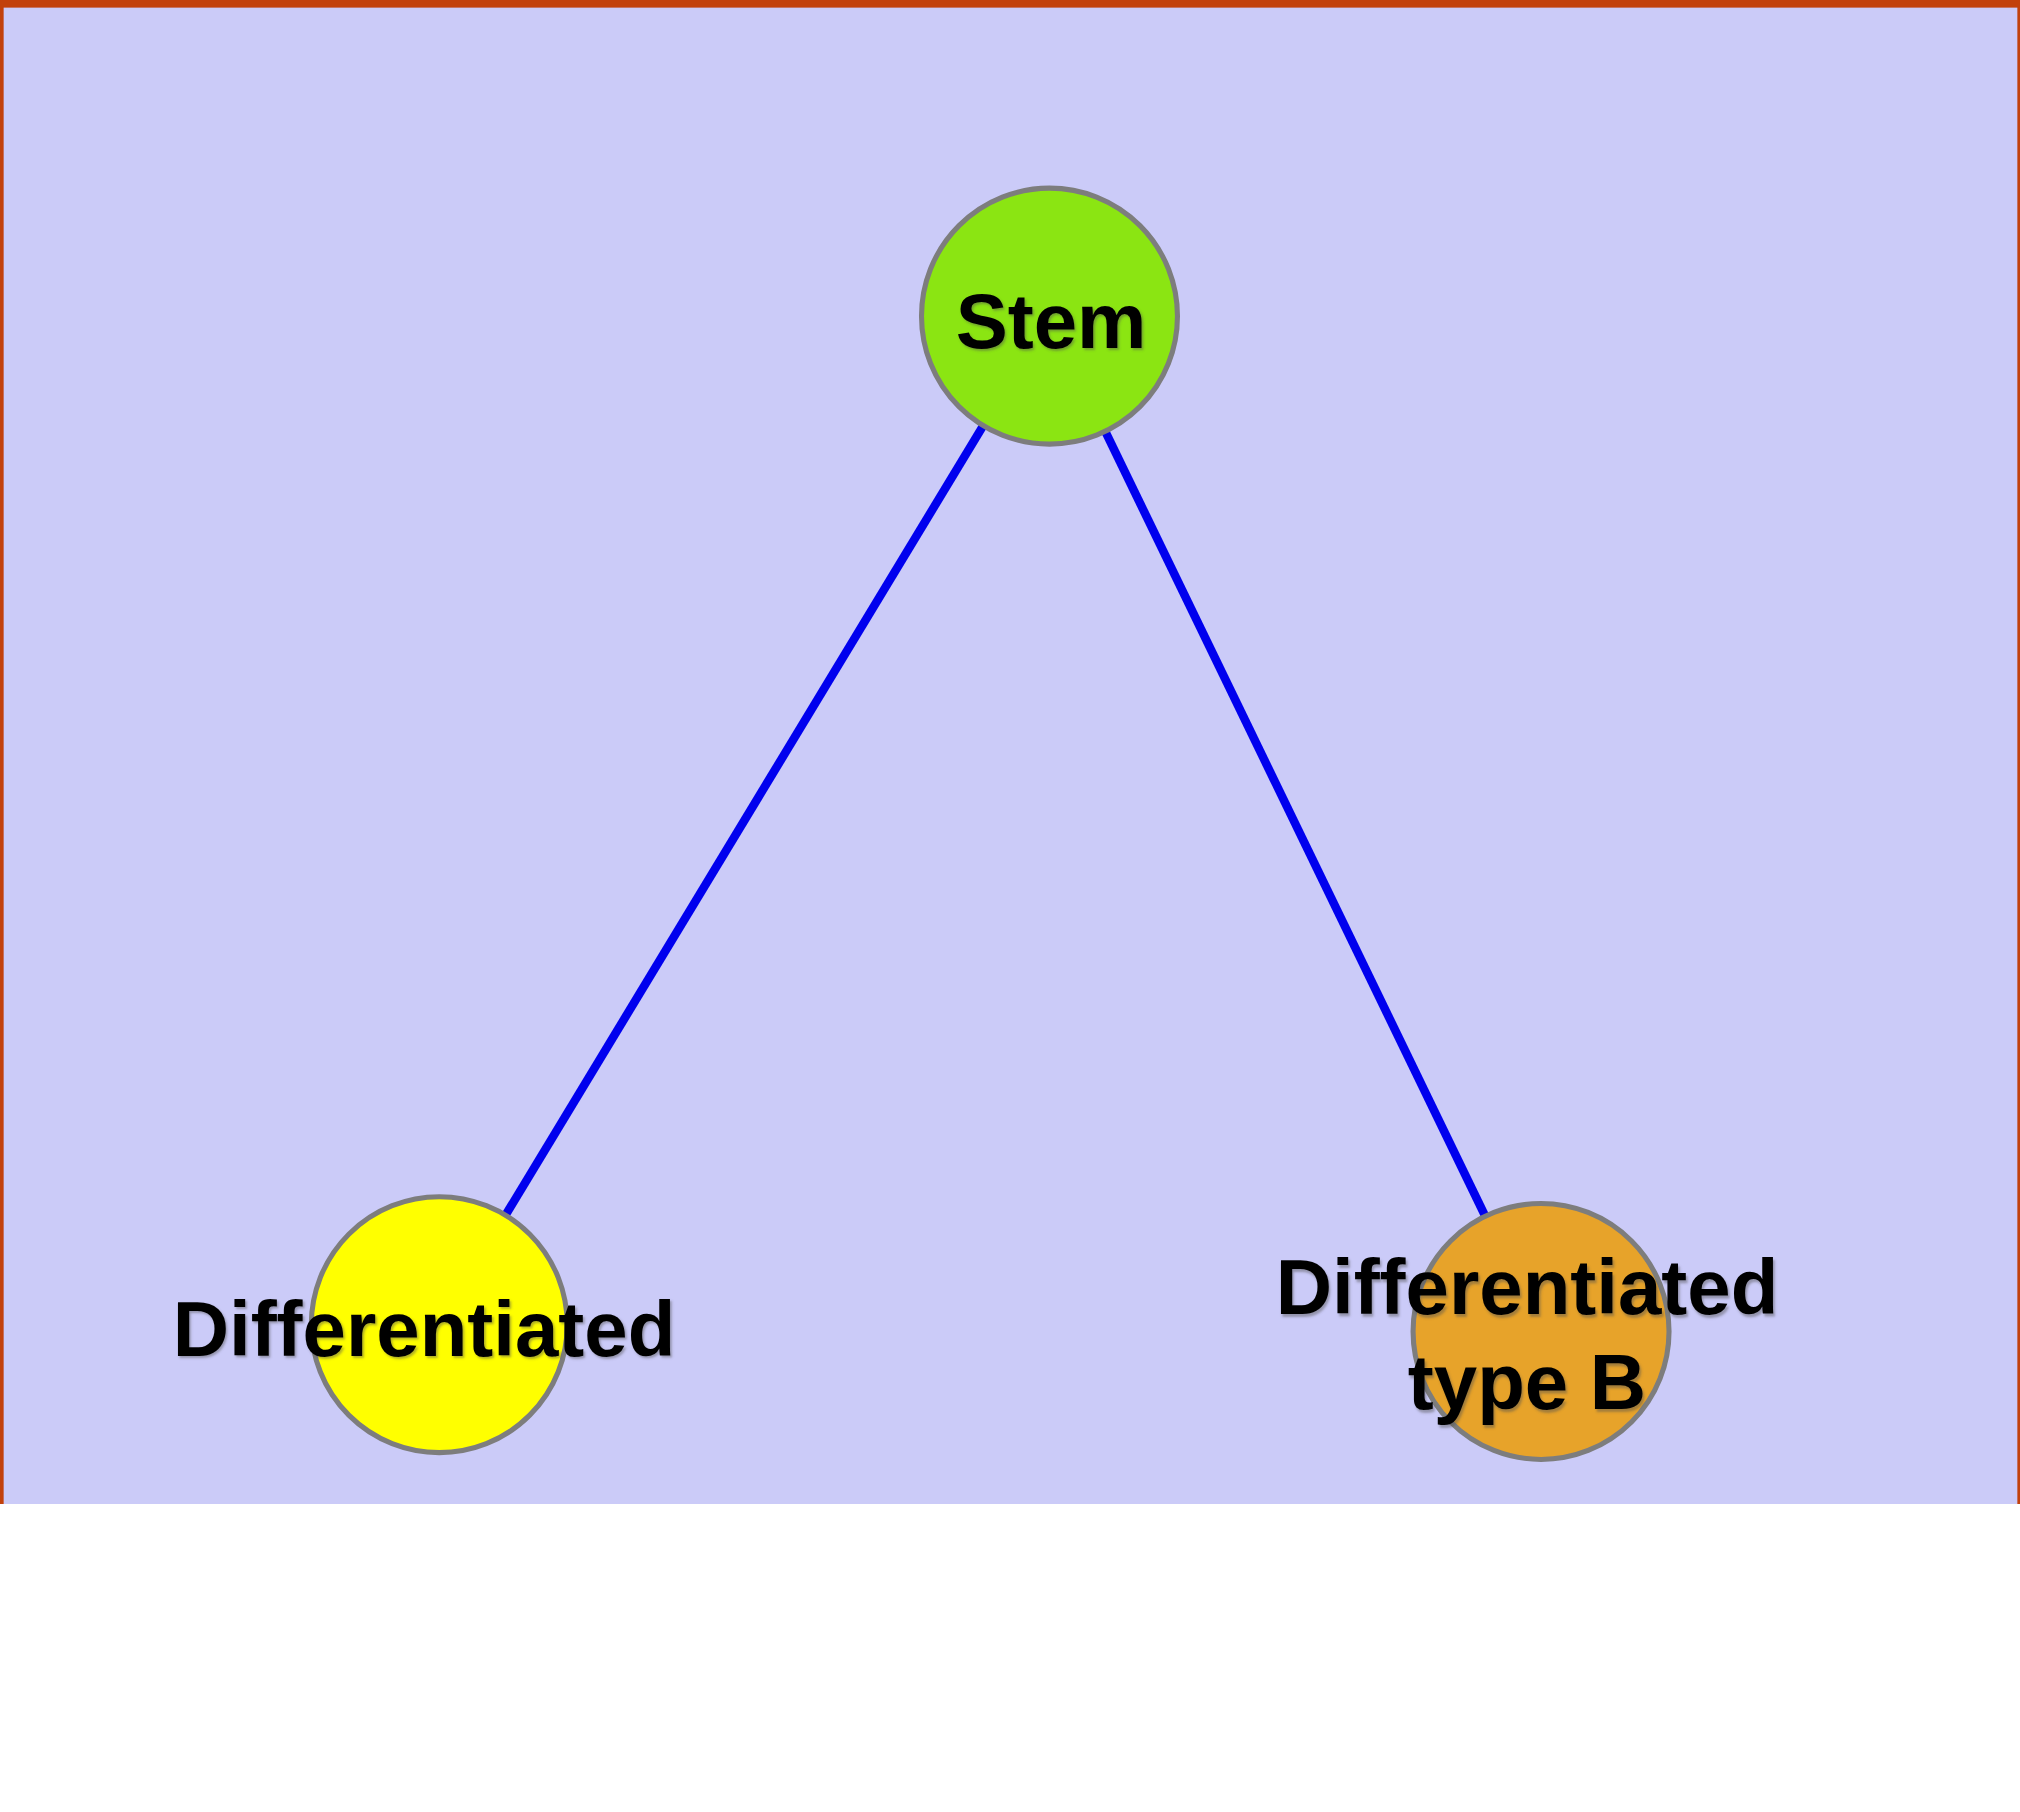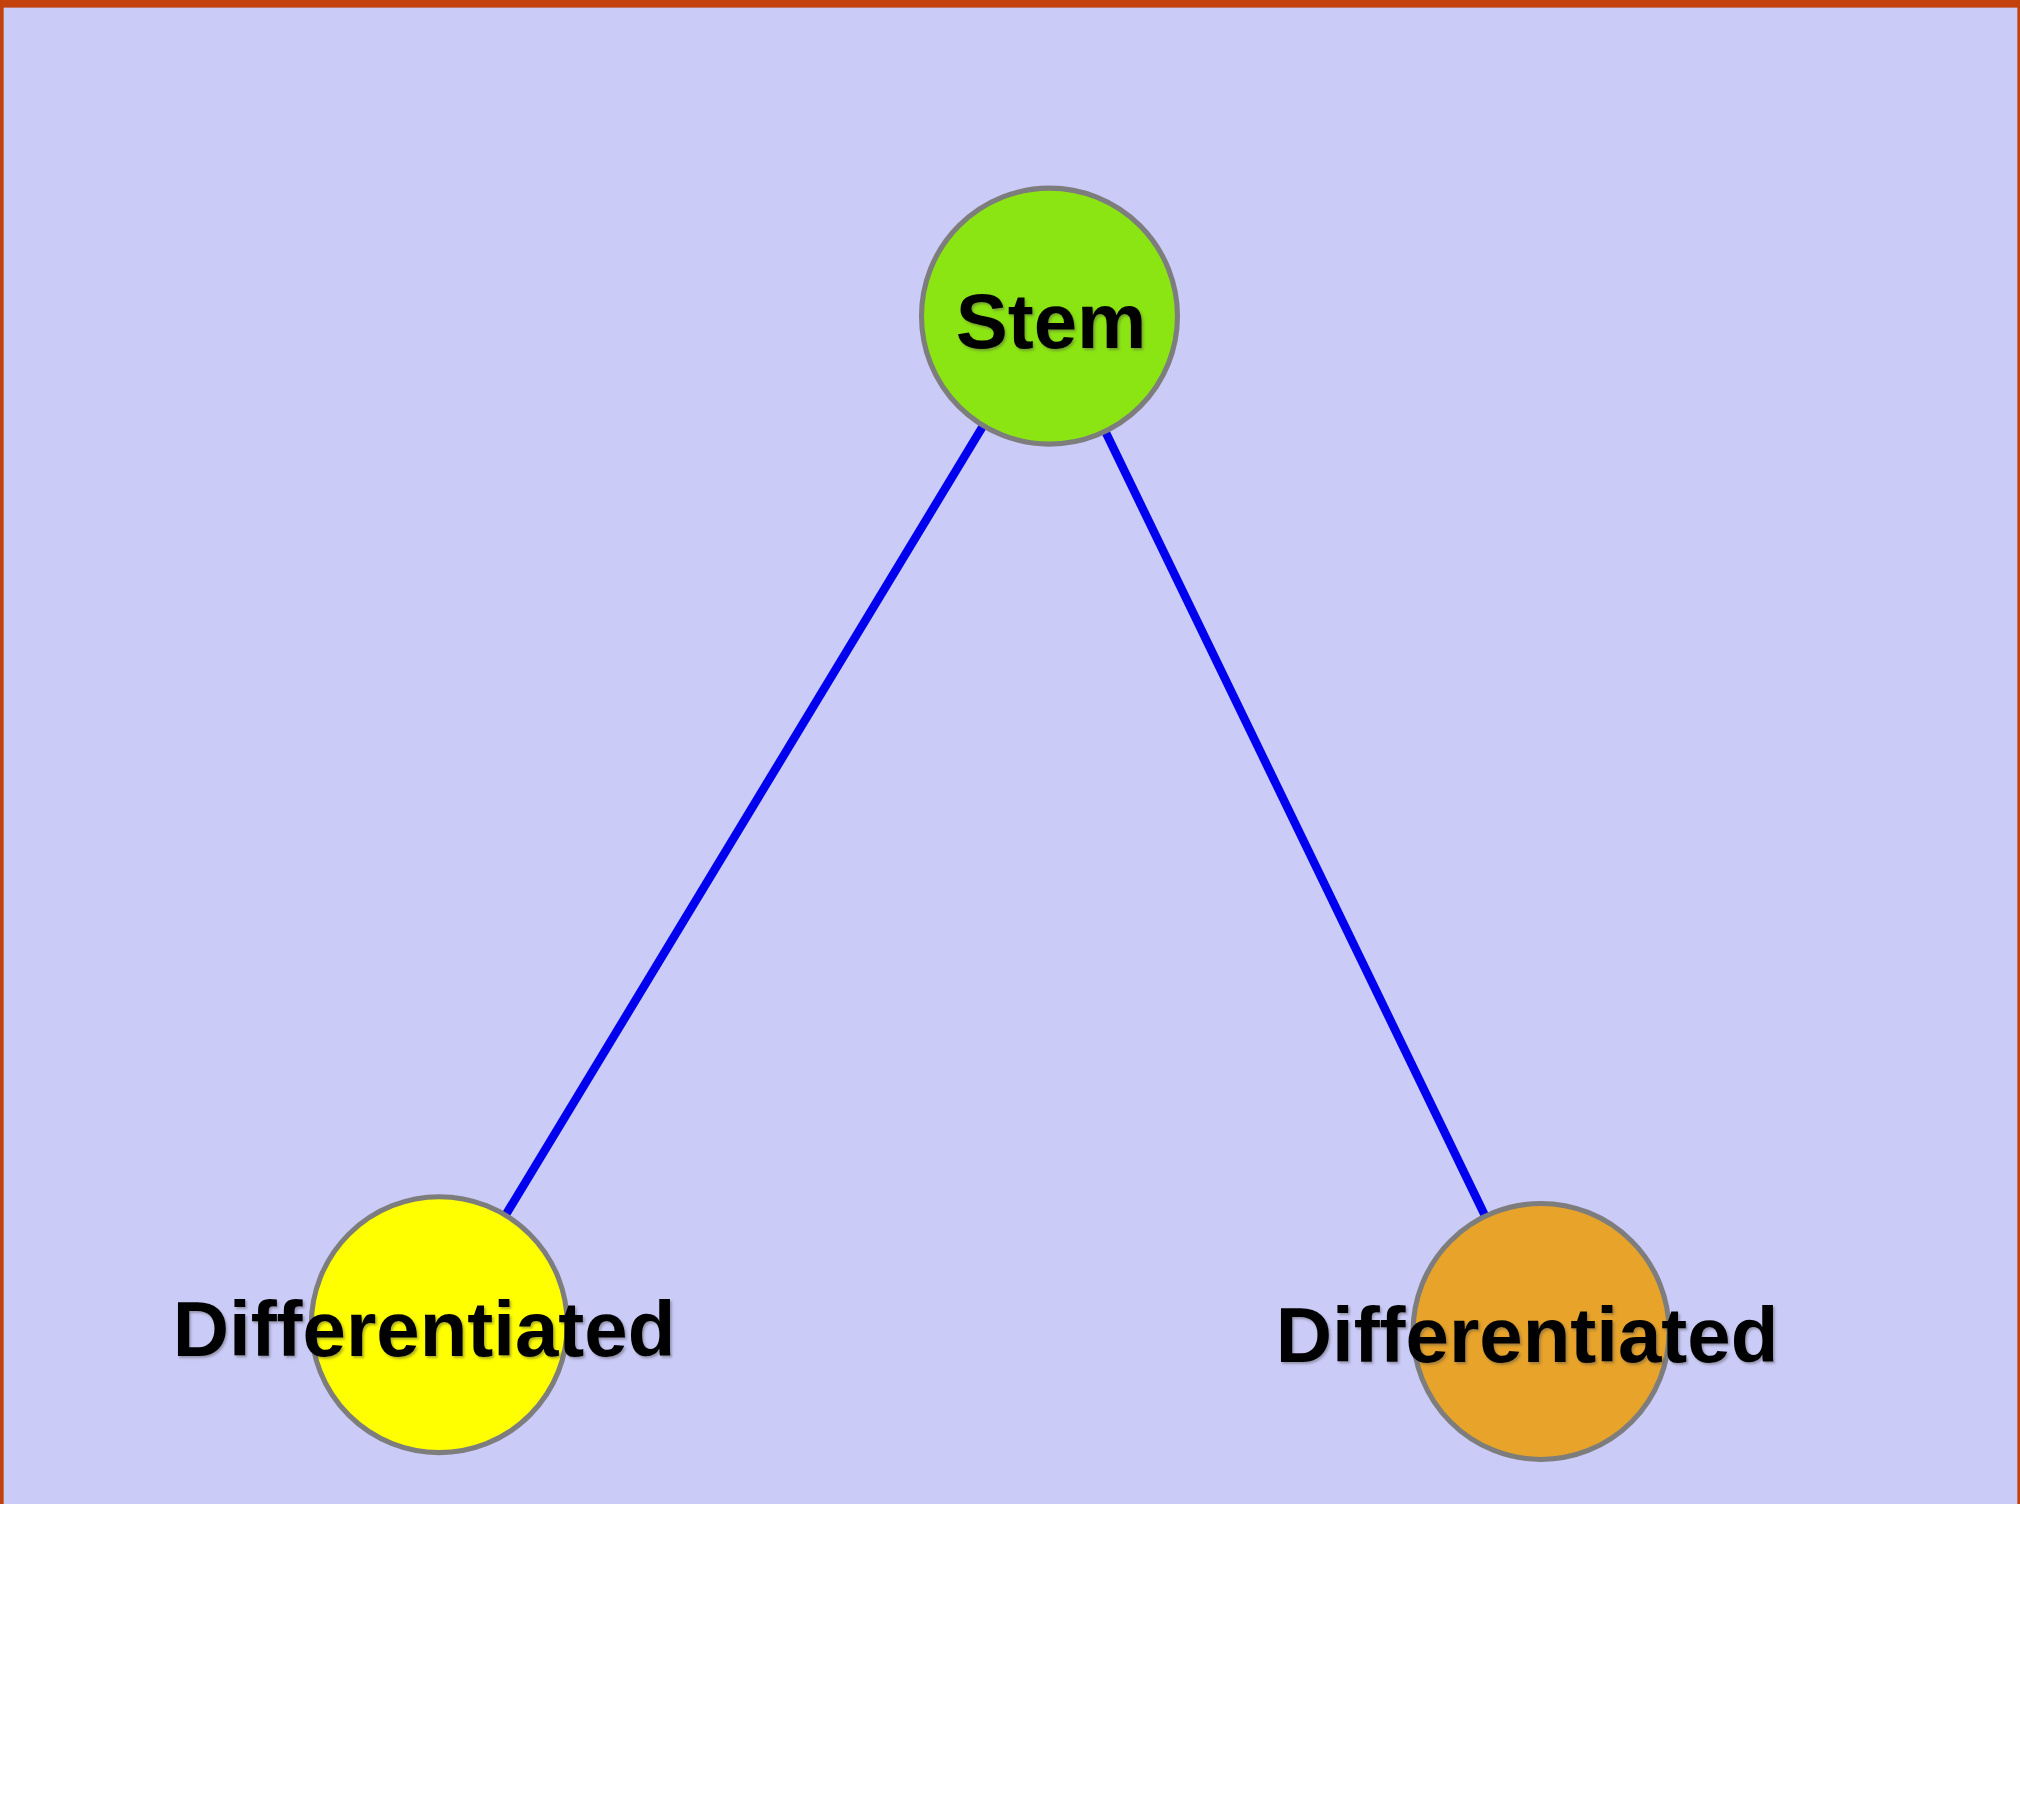--- a/index.html
+++ b/index.html
@@ -61,16 +61,17 @@
   <div class="node-label" style="left: 1051px; top: 321px;">
     <span class="line">Stem</span>
   </div>
 
   <div class="node-label" style="left: 424px; top: 1329px;">
     <span class="line">Differentiated</span>
   </div>
 
   <div class="node-label" style="left: 1527px; top: 1335px;">
     <span class="line">Differentiated</span>
+    <span class="line">type B</span>
   </div>
 
 </div>
 
 
 </body></html>

